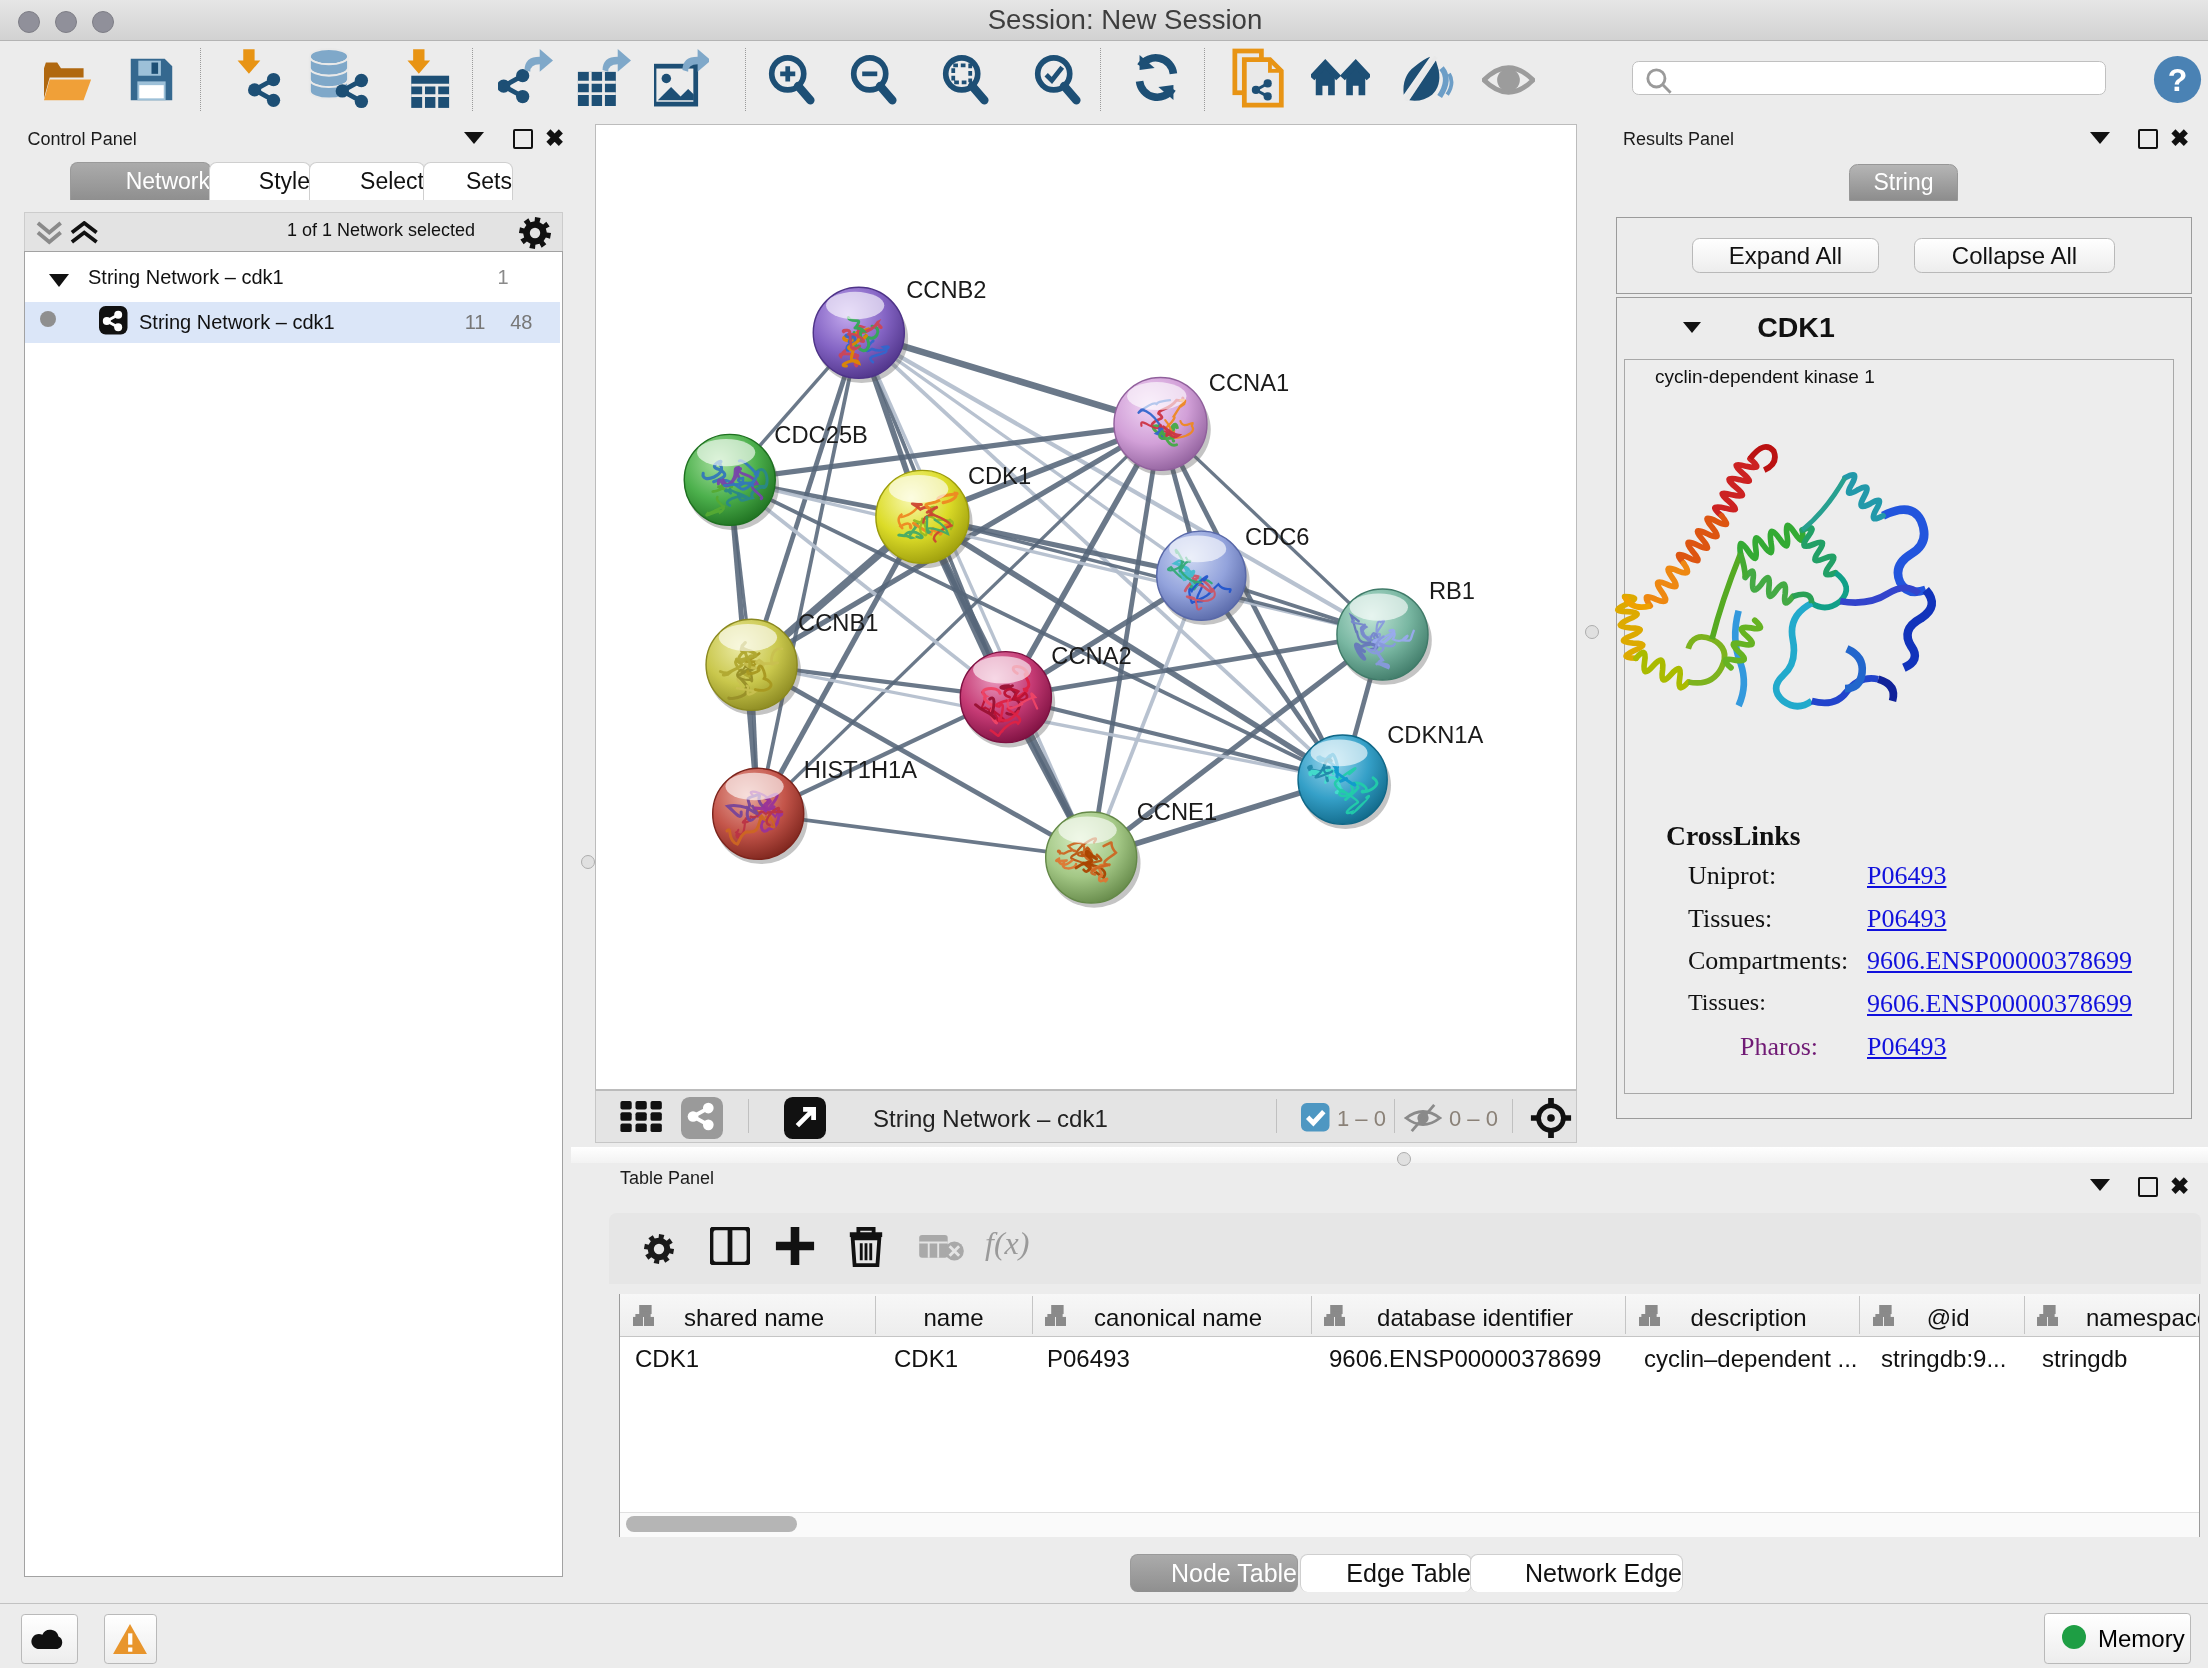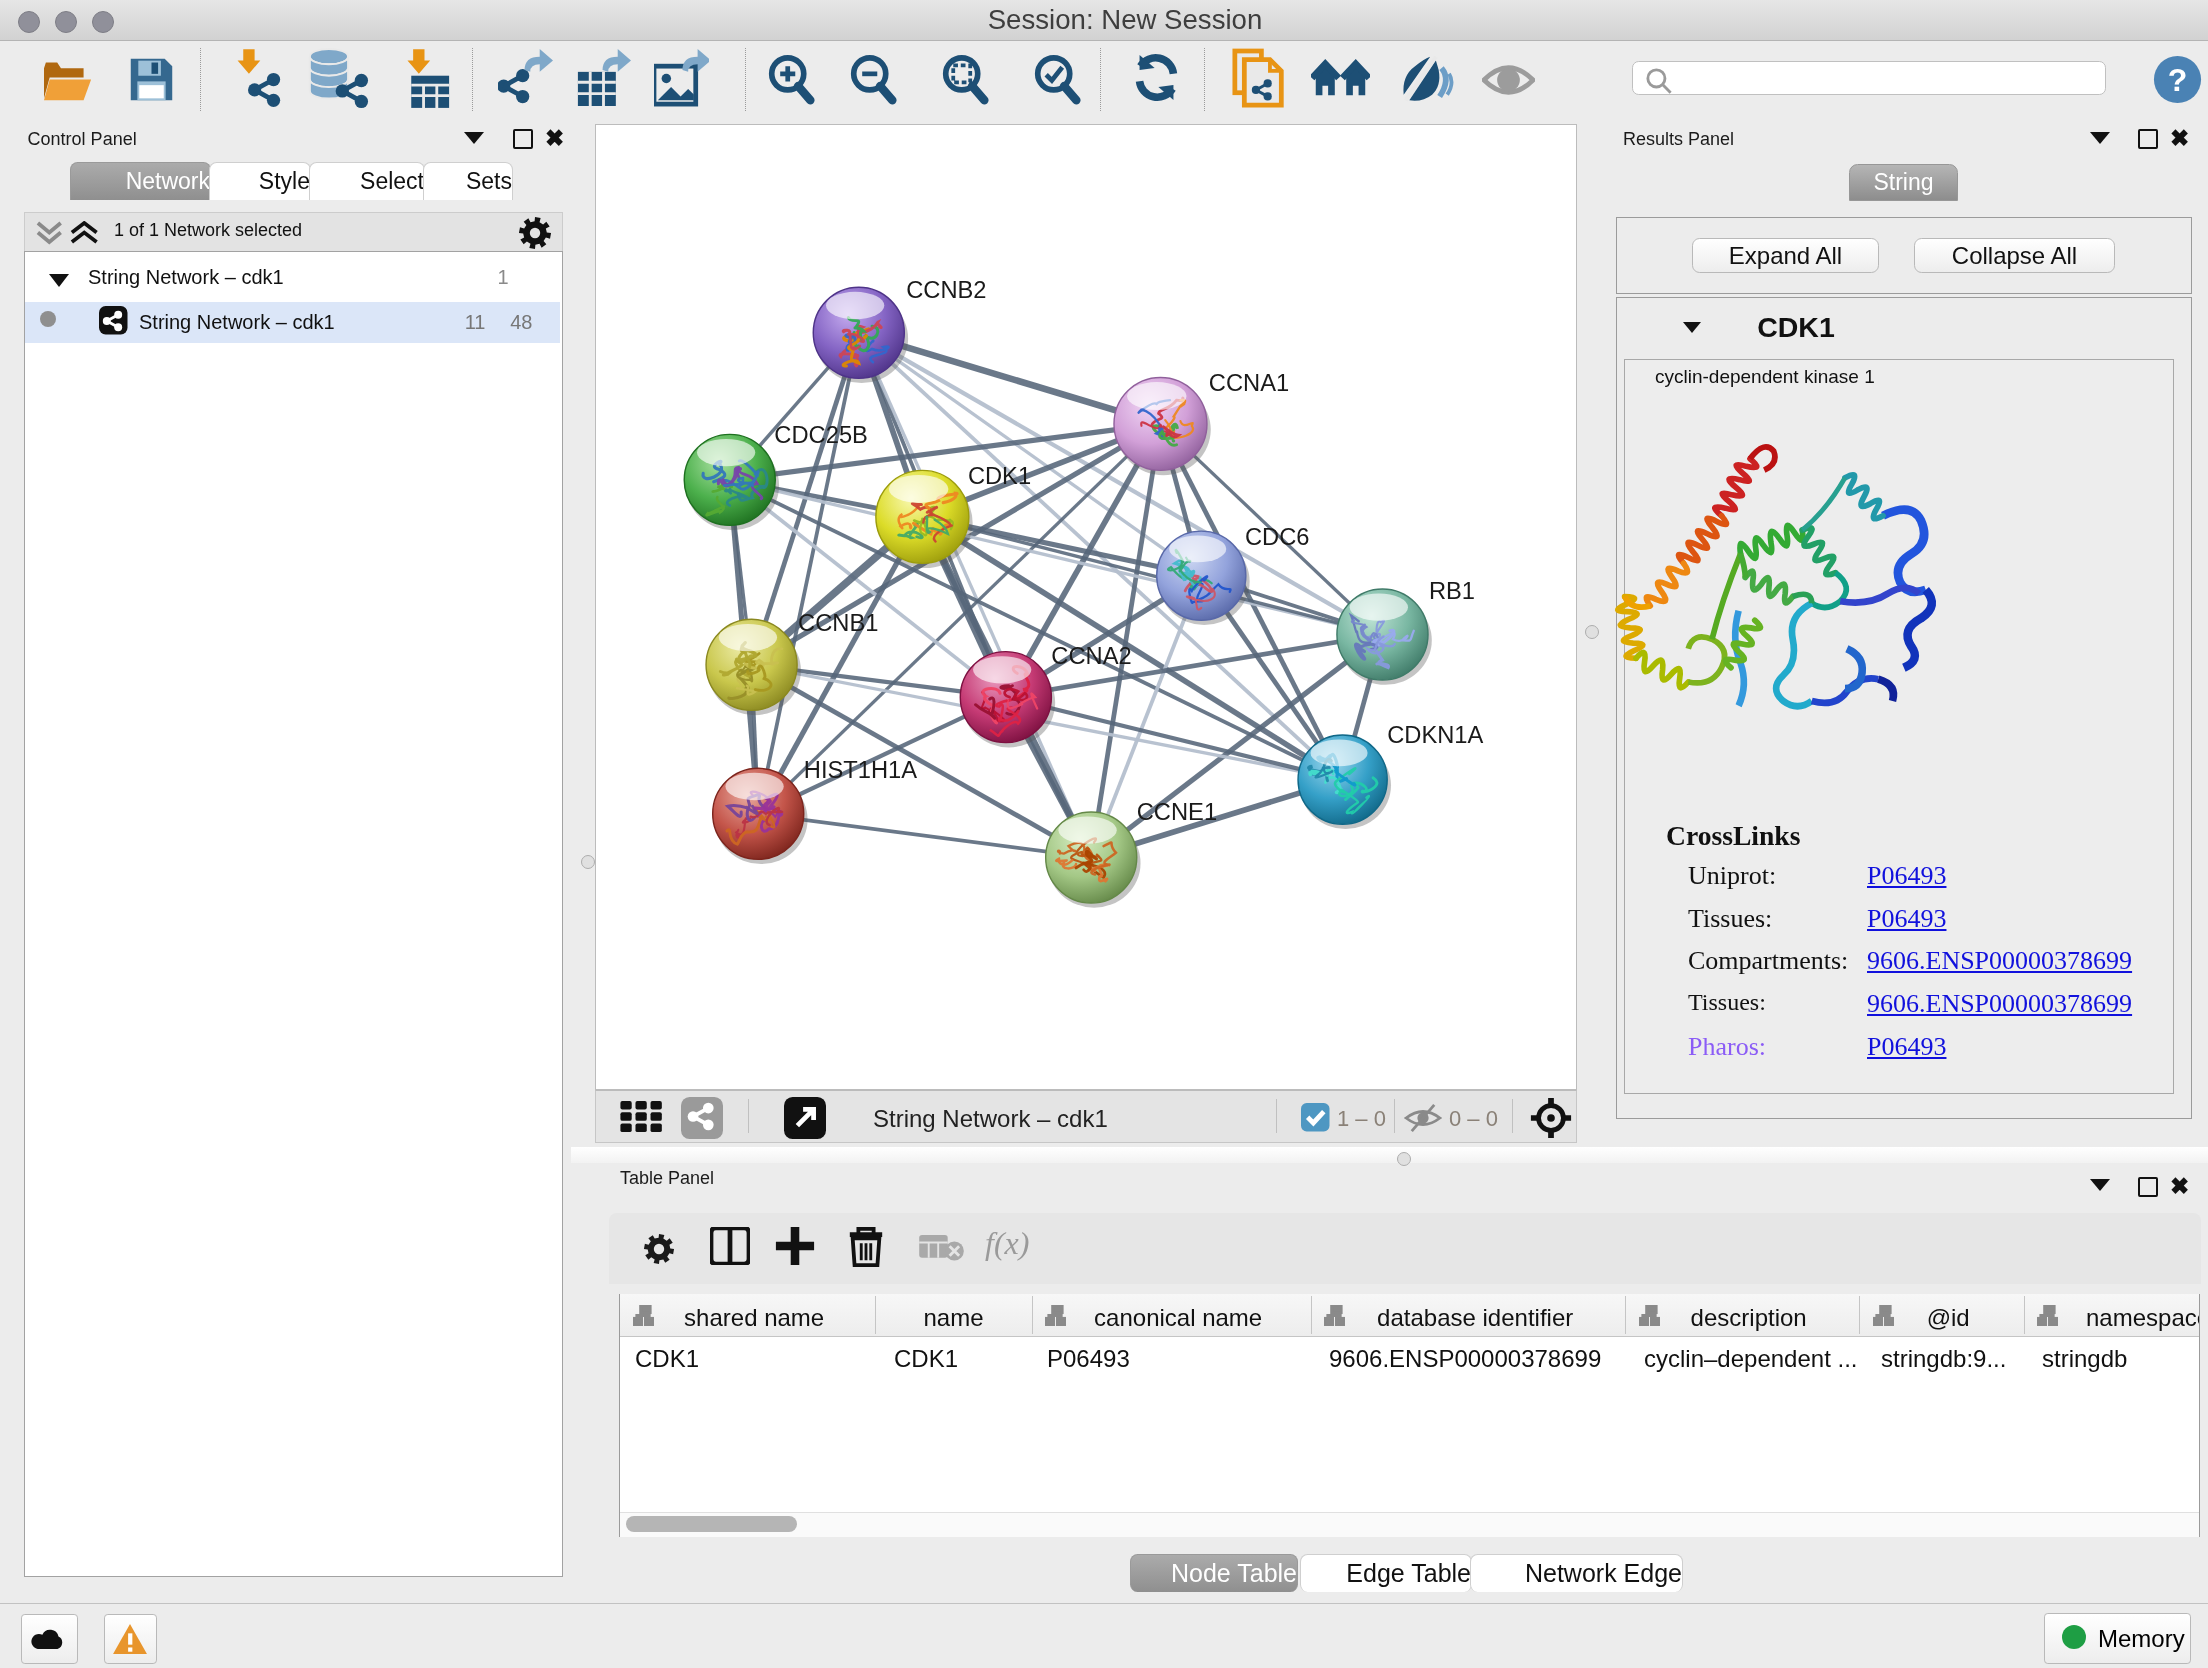--- a/index.html
+++ b/index.html
@@ -181,21 +181,21 @@
 <div class="abs tab" style="left:209px;top:162px;width:100px;">Style</div>
 <div class="abs tab" style="left:309px;top:162px;width:114px;">Select</div>
 <div class="abs tab" style="left:423px;top:162px;width:88px;">Sets</div>
 <div class="abs" style="left:24px;top:212px;width:537px;height:39px;background:#e3e3e3;border:1px solid #cccccc;"></div>
 <svg class="abs" style="left:36px;top:221px;" width="28.5" height="25" viewBox="0 0 30 26">
     <path d="M2 2 L14 12 L26 2 M2 12 L14 22 L26 12" stroke="#8a8a8a" stroke-width="4" fill="none"></path>
   </svg>
 <svg class="abs" style="left:70px;top:221px;" width="28.5" height="25" viewBox="0 0 30 26">
     <path d="M2 12 L15 2 L28 12 M2 22 L15 12 L28 22" stroke="#111" stroke-width="4" fill="none"></path>
   </svg>
-<div class="abs" style="left:114px;top:220px;width:361px;text-align:left;font-size:18px;color:#111;">1 of 1 Network selected</div>
+<div class="abs" style="left:114px;top:220px;width:361px;text-align:right;font-size:18px;color:#111;">1 of 1 Network selected</div>
 <svg class="abs" style="left:518px;top:216px;" width="34" height="34" viewBox="0 0 36 36">
     <path d="M18.0 1.0L24.0 2.1L22.8 6.5L26.6 8.9L30.0 6.0L33.5 11.0L29.5 13.2L30.5 17.6L35.0 18.0L33.9 24.0L29.5 22.8L27.1 26.6L30.0 30.0L25.0 33.5L22.8 29.5L18.4 30.5L18.0 35.0L12.0 33.9L13.2 29.5L9.4 27.1L6.0 30.0L2.5 25.0L6.5 22.8L5.5 18.4L1.0 18.0L2.1 12.0L6.5 13.2L8.9 9.4L6.0 6.0L11.0 2.5L13.2 6.5L17.6 5.5Z" fill="#111"></path>
     <circle cx="18" cy="18" r="5.5" fill="#e3e3e3"></circle>
   </svg>
 <div class="abs" style="left:24px;top:251px;width:537px;height:1324px;background:#ffffff;border:1px solid #a2a2a2;"></div>
 <div class="abs" style="left:49px;top:274px;width:0;height:0;border-left:10.5px solid transparent;border-right:10.5px solid transparent;border-top:13.3px solid #111;"></div>
 <div class="abs" style="left:88px;top:266px;font-size:20px;color:#111;">String Network – cdk1</div>
 <div class="abs" style="left:480px;top:266px;width:28.5px;text-align:right;font-size:20px;color:#8a8a8a;">1</div>
 <div class="abs" style="left:25px;top:302px;width:535px;height:41px;background:#dbe6f8;"></div>
 <div class="abs" style="left:40px;top:311px;width:16px;height:16px;border-radius:50%;background:#8f8f8f;"></div>
@@ -556,21 +556,21 @@
   </svg>
 <div class="abs serif" style="left:1666px;top:820px;font-size:27.6px;font-weight:bold;color:#111;">CrossLinks</div>
 <div class="abs serif" style="left:1688px;top:861px;font-size:26px;color:#111;">Uniprot:</div>
 <div class="abs serif link" style="left:1867px;top:861px;font-size:26px;">P06493</div>
 <div class="abs serif" style="left:1688px;top:904px;font-size:26px;color:#111;">Tissues:</div>
 <div class="abs serif link" style="left:1867px;top:904px;font-size:26px;">P06493</div>
 <div class="abs serif" style="left:1688px;top:946px;font-size:26px;color:#111;">Compartments:</div>
 <div class="abs serif link" style="left:1867px;top:946px;font-size:26px;">9606.ENSP00000378699</div>
 <div class="abs serif" style="left:1688px;top:989px;font-size:24px;color:#111;">Tissues:</div>
 <div class="abs serif link" style="left:1867px;top:989px;font-size:26px;">9606.ENSP00000378699</div>
-<div class="abs serif" style="left:1688px;top:1032px;font-size:26px;color:#8b5cf6;">Pharos:</div>
+<div class="abs serif" style="left:1740px;top:1032px;font-size:26px;color:#701a75;">Pharos:</div>
 <div class="abs serif link" style="left:1867px;top:1032px;font-size:26px;">P06493</div>
 <div class="abs ptitle" style="left:620px;top:1168px;">Table Panel</div>
 <div class="abs wbtn-tri" style="left:2090px;top:1179px;"></div>
 <div class="abs wbtn-sq" style="left:2138px;top:1177px;"></div>
 <div class="abs wbtn-x" style="left:2170px;top:1177px;">✖</div>
 <div class="abs" style="left:609px;top:1213px;width:1592px;height:71px;background:#e6e6e6;border-radius:7.6px 7.6px 0 0;"></div>
 <svg class="abs" style="left:643px;top:1233px;" width="32" height="32" viewBox="0 0 34 34">
     <path d="M17.0 1.0L22.7 2.0L21.6 5.9L25.2 8.3L28.3 5.7L31.6 10.4L28.1 12.4L29.0 16.6L33.0 17.0L32.0 22.7L28.1 21.6L25.7 25.2L28.3 28.3L23.6 31.6L21.6 28.1L17.4 29.0L17.0 33.0L11.3 32.0L12.4 28.1L8.8 25.7L5.7 28.3L2.4 23.6L5.9 21.6L5.0 17.4L1.0 17.0L2.0 11.3L5.9 12.4L8.3 8.8L5.7 5.7L10.4 2.4L12.4 5.9L16.6 5.0Z" fill="#1a1a1a"></path>
     <circle cx="17" cy="17" r="5.5" fill="#e6e6e6"></circle>
   </svg>

